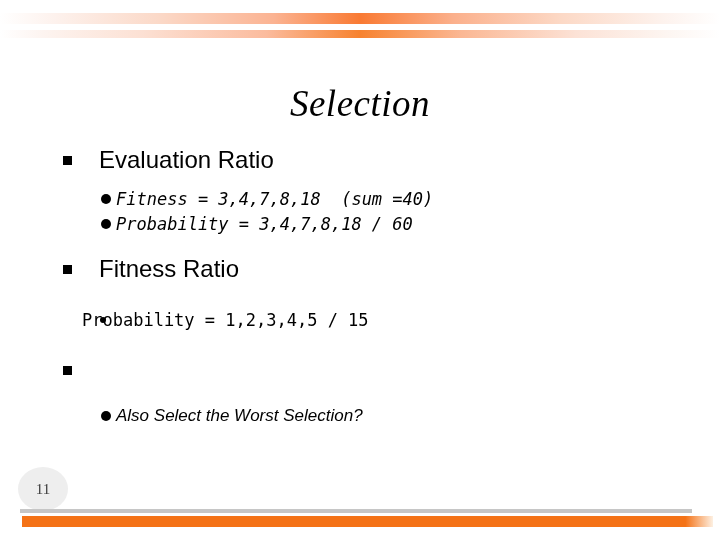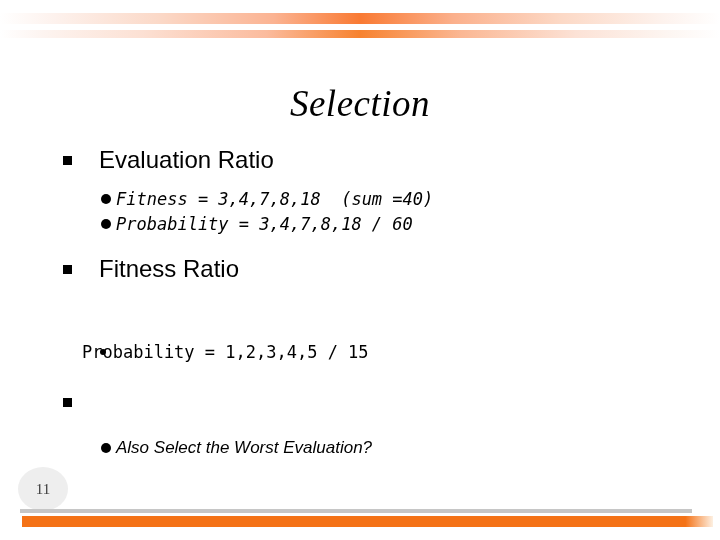--- a/index.html
+++ b/index.html
@@ -139,21 +139,20 @@
     background: #000000;
   }
   .level3 .l3-text {
     display: block;
     padding-left: 82px;
     font-family: "DejaVu Sans Mono", monospace;
     font-size: 17px;
     line-height: 24px;
     color: #000000;
     white-space: pre;
-    margin-top: 32px;
   }
 
   .gap-sm { height: 9px; }
   .gap-md { height: 16px; }
   .gap-lg { height: 21px; }
 
   
   .page-badge {
     position: absolute;
     left: 18px;
@@ -233,21 +232,21 @@
   </div>
 
   <div class="gap-lg"></div>
 
   <div class="level1">
     <span class="sq-bullet"></span>
   </div>
   <div class="gap-md"></div>
   <div class="level2 sans">
     <span class="dot-bullet"></span>
-    <span class="l2-text">Also Select the Worst Evaluation?</span>
+    <span class="l2-text">Also Select the Worst Selection?</span>
   </div>
 
 </div>
 
 <div class="page-badge"></div>
 <div class="page-number">11</div>
 <div class="footer-line"></div>
 <div class="footer-bar"></div>
 
 </body></html>

